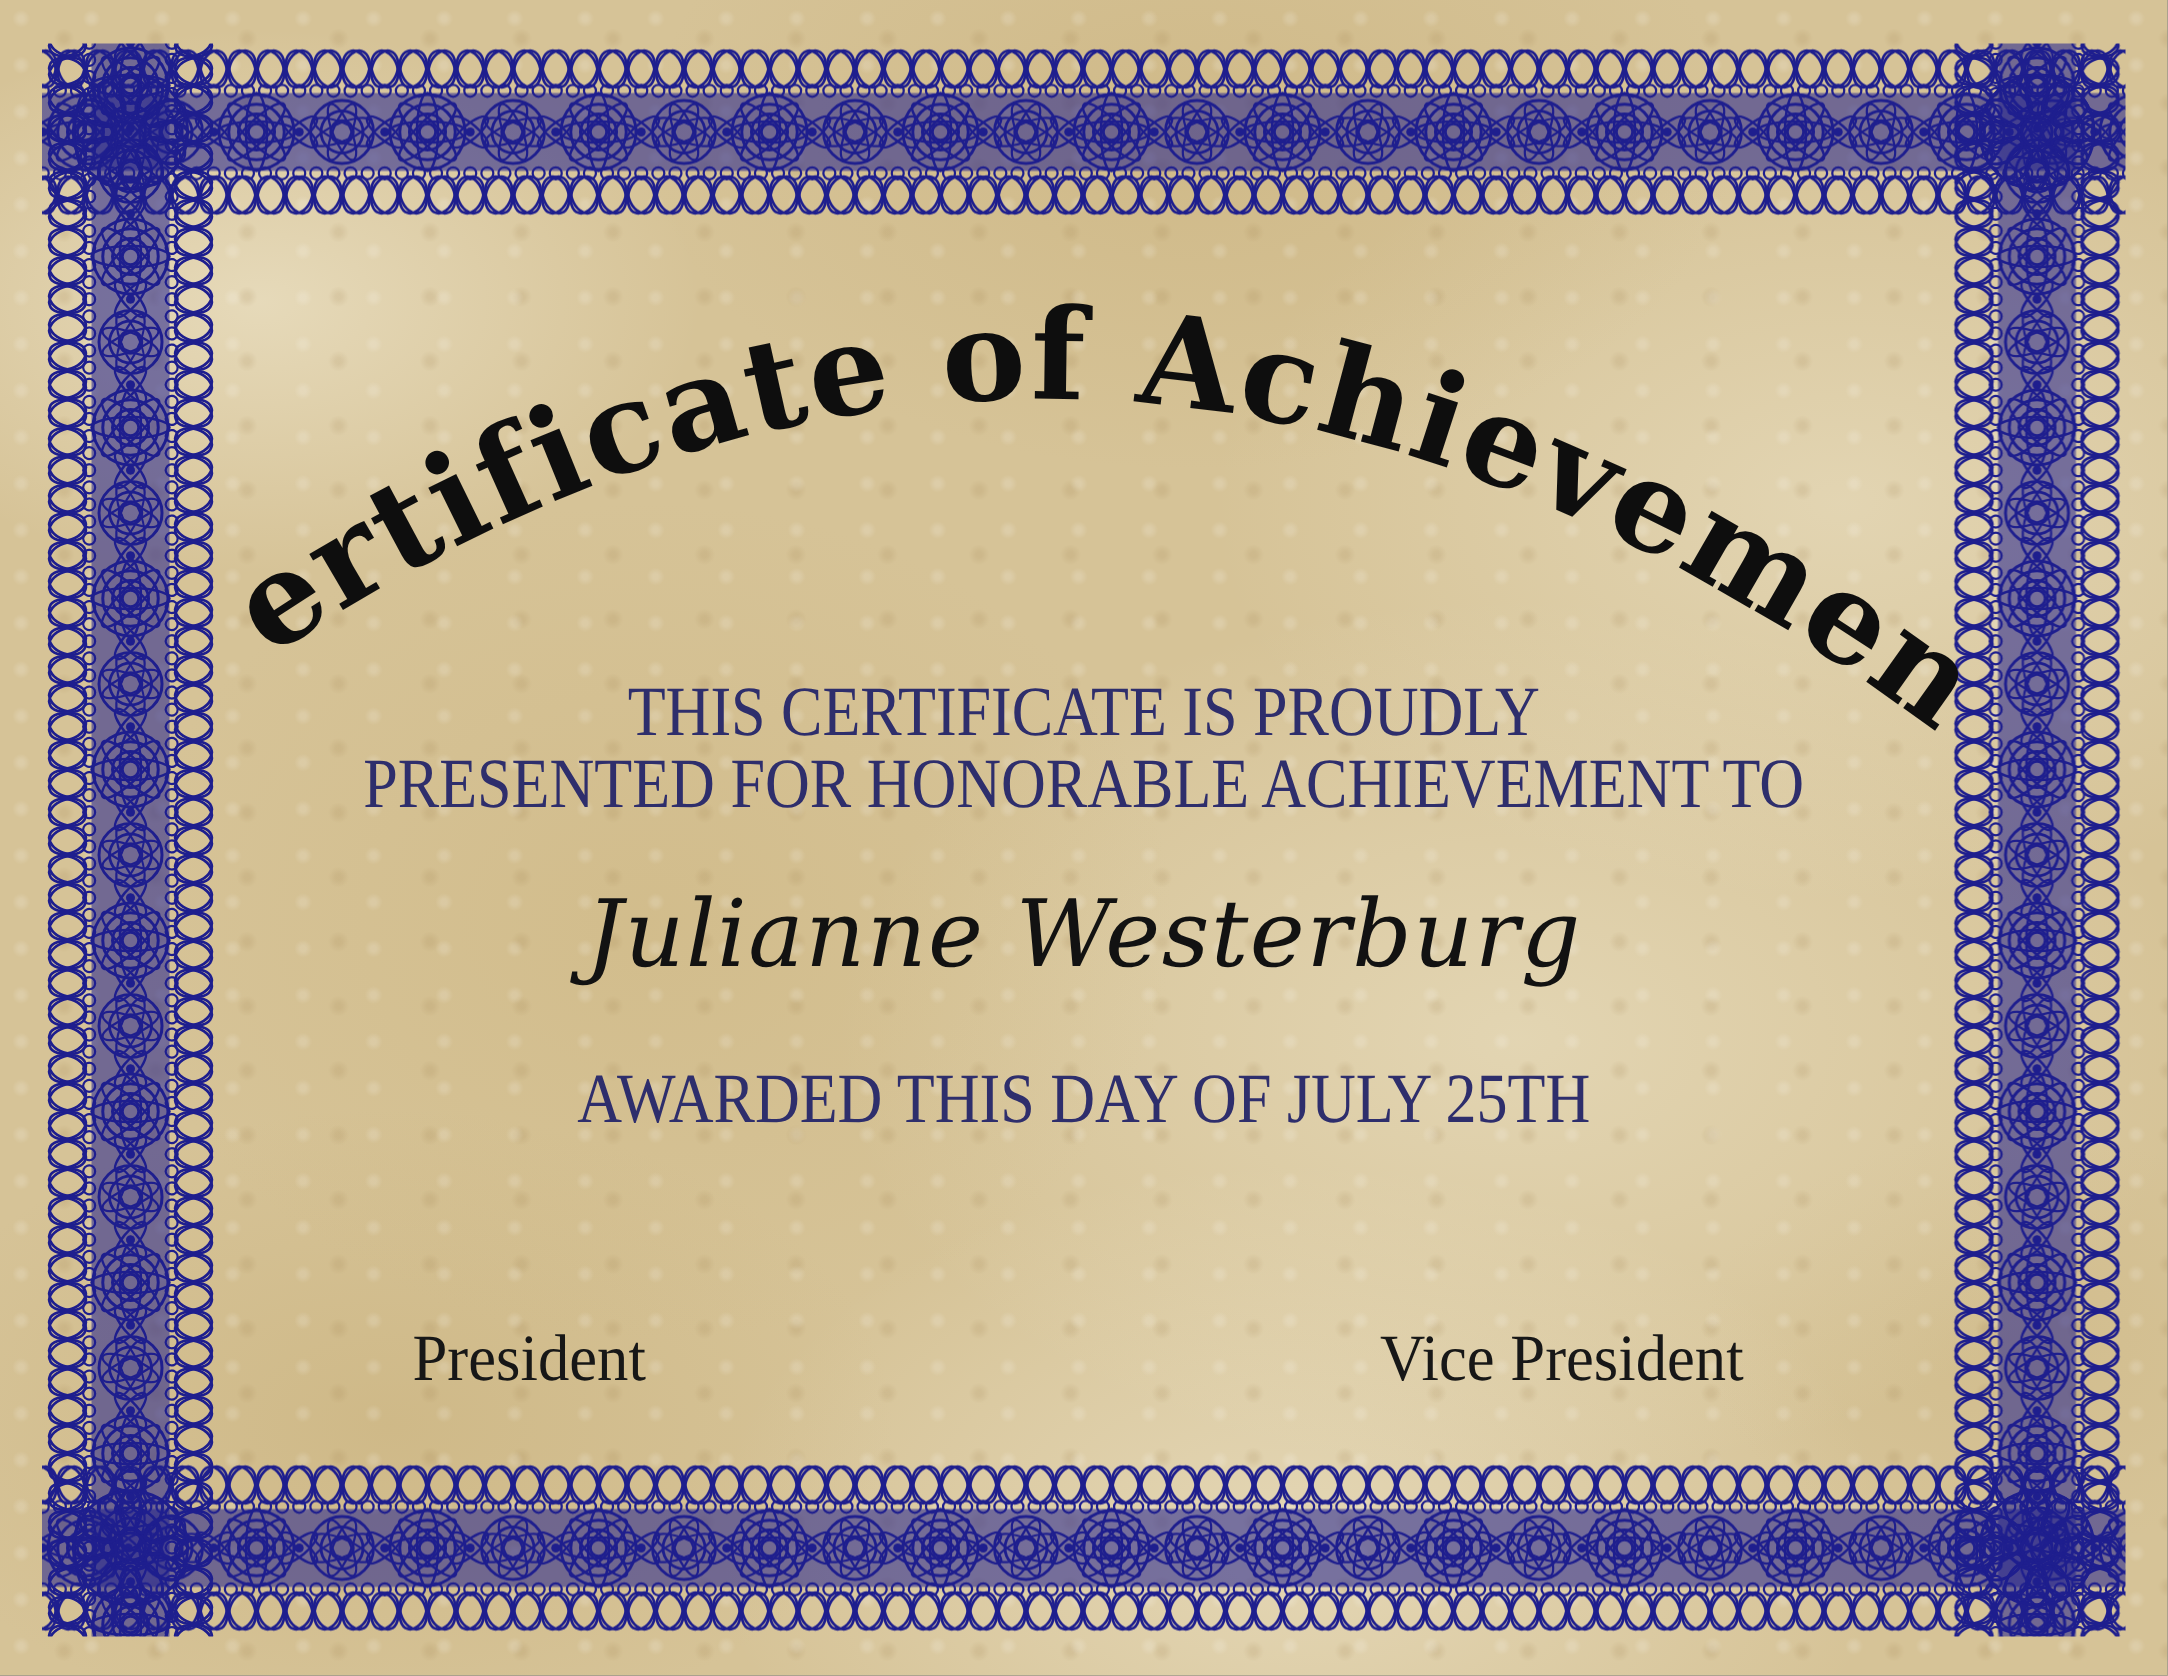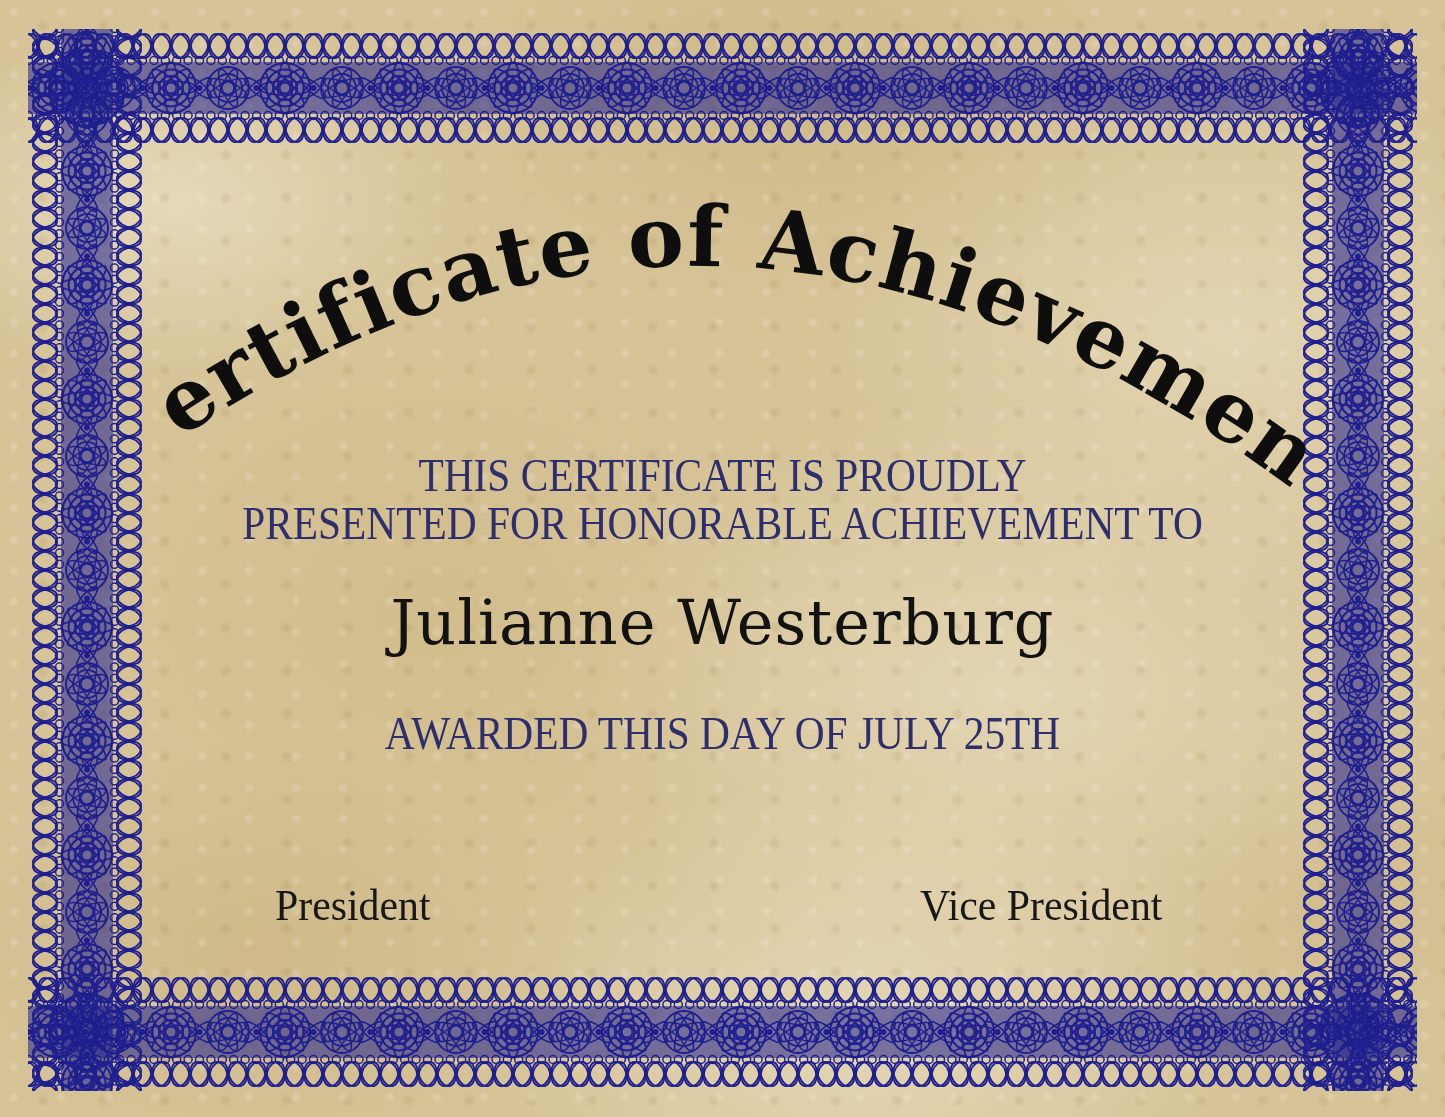--- a/index.html
+++ b/index.html
@@ -58,20 +58,21 @@
   .awarded { top: 710px; }
 
   .recipient {
     position: absolute;
     left: 0; right: 0;
     top: 592px;
     text-align: center;
     line-height: 1;
     color: #121212;
     font-family: "DejaVu Serif", serif;
+    font-style: italic;
     font-size: 62px;
     letter-spacing: 1px;
     white-space: nowrap;
   }
 
   .sig {
     position: absolute;
     top: 884px;
     line-height: 1;
     color: #171717;

